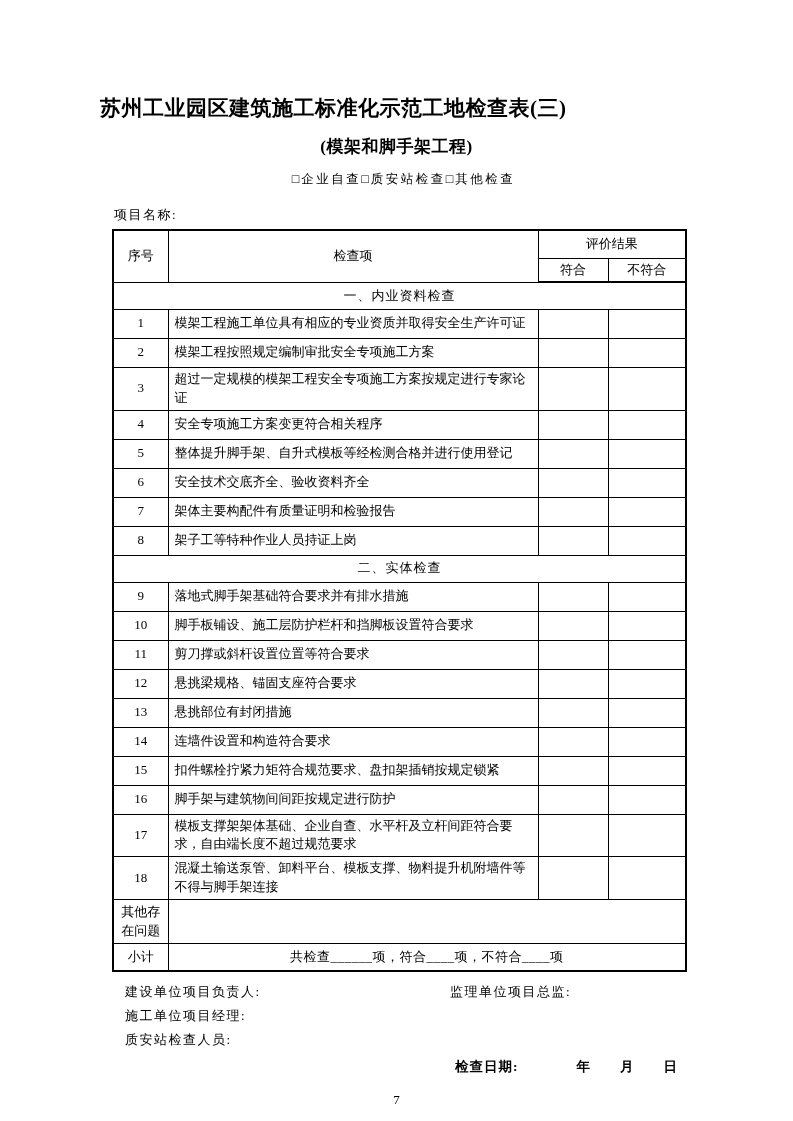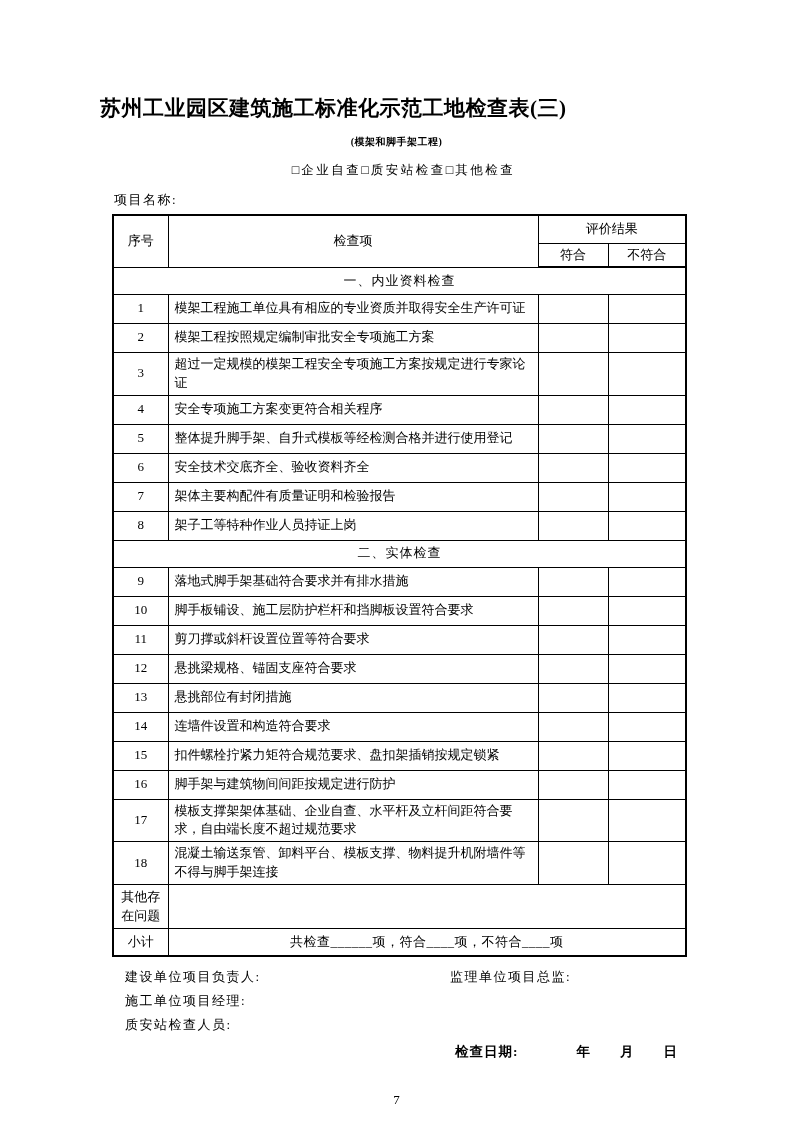--- a/index.html
+++ b/index.html
@@ -12,30 +12,30 @@
   .page {
     position:relative; width:793px; height:1121px; background:#fff; overflow:hidden;
   }
   .content { position:absolute; left:100px; top:94px; width:593px; }
 
   .doc-title {
     font-size:21px; font-weight:bold; text-align:left;
     letter-spacing:0.5px; line-height:28px;
   }
   .doc-subtitle {
-    font-size:10px; font-weight:bold; text-align:center;
+    font-size:17px; font-weight:bold; text-align:center;
     margin-top:13px; letter-spacing:0.5px;
   }
   .check-line {
     margin-top:13px; margin-left:14px;
     font-size:12.5px; letter-spacing:2.5px;text-align:center;
   }
   .check-line .cb { letter-spacing:0; margin-right:2px; }
   .project-line {
-    margin-top:12px; margin-left:14px;
+    margin-top:18px; margin-left:14px;
     font-size:13px; letter-spacing:1.5px;
   }
 
   table.check-table {
     margin-top:5px; margin-left:12px;
     width:573px; border-collapse:collapse; table-layout:fixed;
     border:2px solid #000;
     font-size:13px;
     padding-left:48px;
   }

